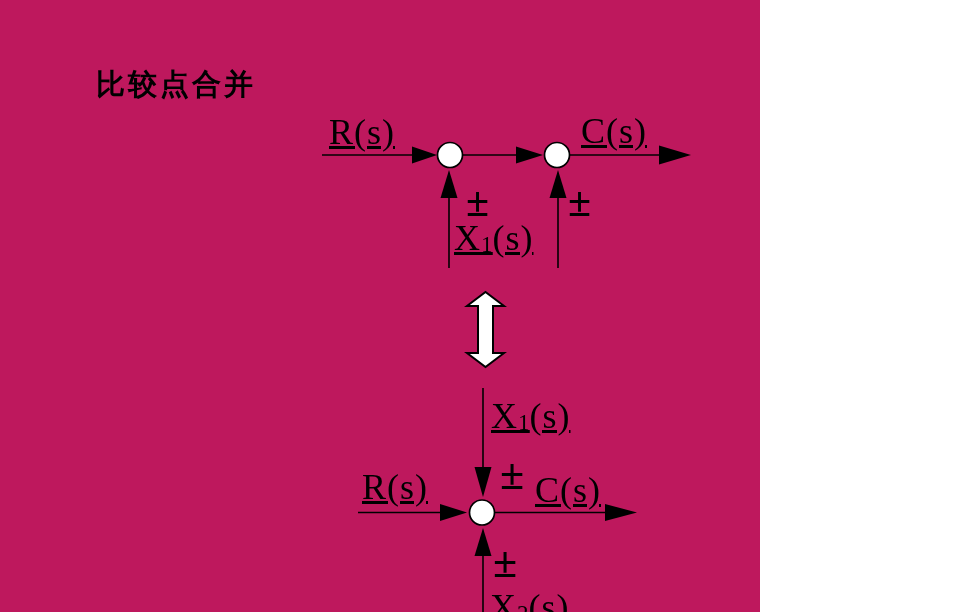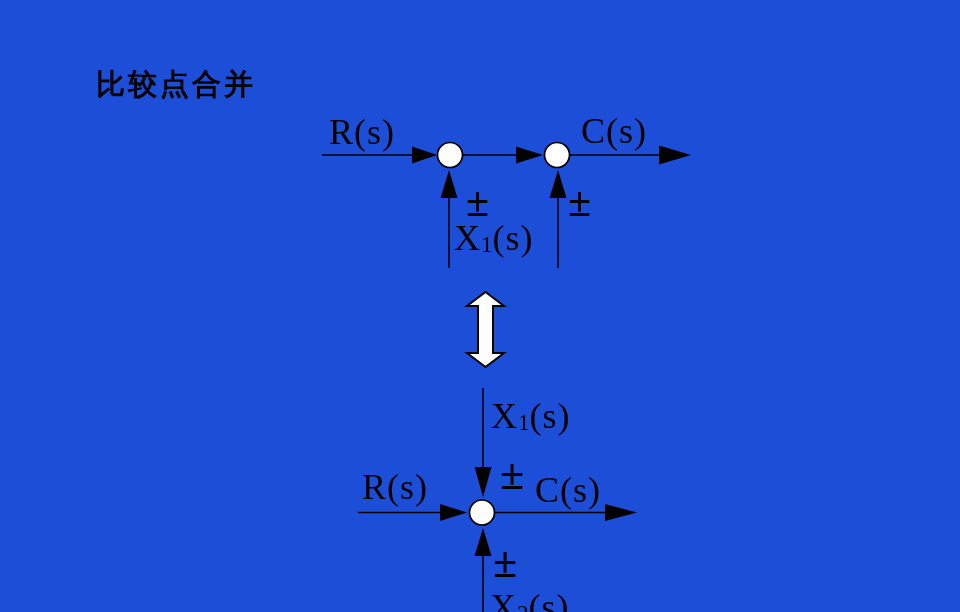--- a/index.html
+++ b/index.html
@@ -5,23 +5,23 @@
   html, body {
     margin: 0;
     padding: 0;
     width: 960px;
     height: 612px;
     background: #ffffff;
     overflow: hidden;
   }
   .canvas {
     position: relative;
-    width: 960px;
+    width: 760px;
     height: 612px;
-    background: #1d4ed8;
+    background: #be185d;
     font-family: "Liberation Serif", "DejaVu Serif", serif;
     color: #000000;
   }
   svg.diagram-layer {
     position: absolute;
     left: 0;
     top: 0;
   }
   svg .wire {
     stroke: #000000;
@@ -50,20 +50,21 @@
     color: #000000;
   }
   .page-title {
     font-size: 29px;
     font-weight: bold;
     letter-spacing: 3px;
   }
   .formula {
     font-size: 36px;
     letter-spacing: 1px;
+    text-decoration: underline;
   }
   .formula .sub {
     font-size: 23px;
     position: relative;
     top: 2px;
     letter-spacing: 0;
   }
   .sign {
     font-size: 42px;
     font-weight: bold;

